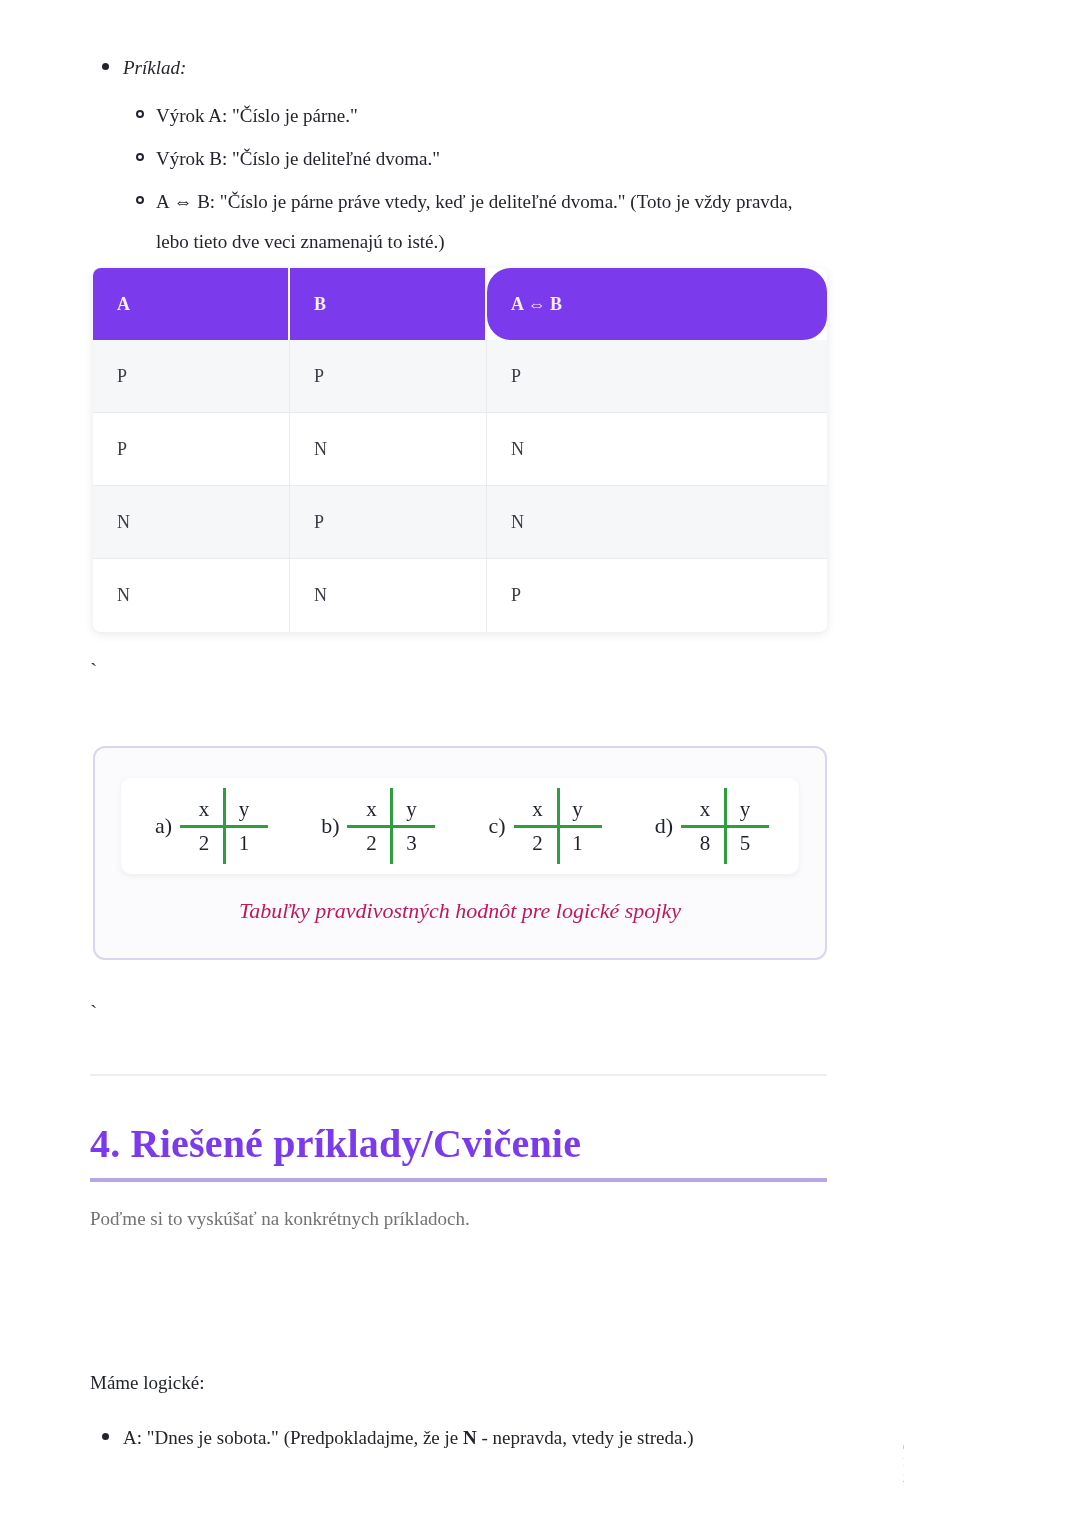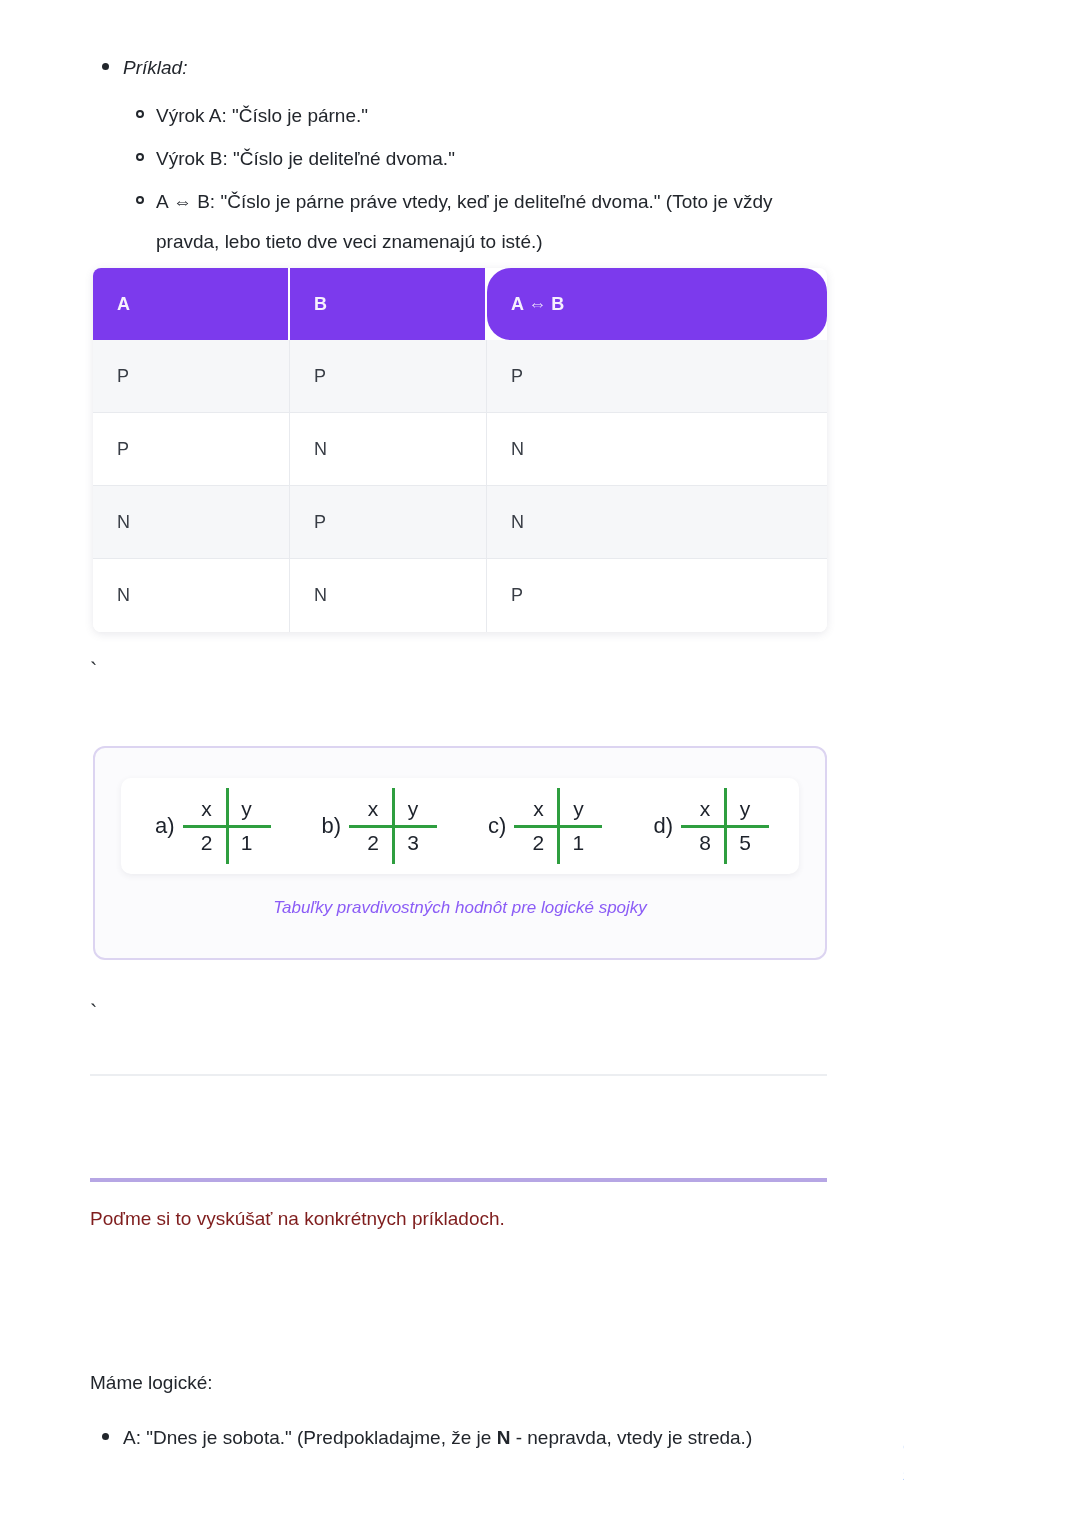--- a/index.html
+++ b/index.html
@@ -1,19 +1,19 @@
 <!DOCTYPE html>
 <html><head>
 <meta charset="utf-8">
 <style>
   * { margin:0; padding:0; box-sizing:border-box; }
   html,body { background:#ffffff; }
   .page {
     position:relative; width:904px; height:1528px; background:#ffffff;
-    font-family:Liberation Sans, sans-serif; color:#2b3036; overflow:hidden;
+    font-family:Liberation Serif, serif; color:#2b3036; overflow:hidden;
   }
 
   
   .example-block { position:absolute; left:90px; top:48px; width:720px; }
   .li-row { display:flex; align-items:flex-start; }
   .li-l1 { margin-bottom:8px; }
   .dot {
     width:7px; height:7px; border-radius:50%; background:#22262c;
     margin:15px 14px 0 12px; flex:0 0 auto;
   }
@@ -73,31 +73,31 @@
     position:relative; width:80px; height:60px;
     display:grid; grid-template-columns:1fr 1fr; grid-template-rows:1fr 1fr;
   }
   .h-line { position:absolute; top:calc(50% - 1px); left:-4px; right:-4px; height:3px; background:#2e9e3f; }
   .v-line { position:absolute; left:calc(50% - 1px); top:-8px; bottom:-8px; width:3px; background:#2e9e3f; }
   .cell { display:flex; align-items:center; justify-content:center; font-size:21px; color:#1d222b; }
   .cell.top { padding-bottom:4px; }
   .cell.bot { padding-top:4px; }
   .figure-caption {
     margin-top:24px; text-align:center; font-style:italic;
-    font-size:17px; color:#8b5cf6;
+    font-size:22px; color:#be185d;
   }
 
   
   .divider { position:absolute; left:90px; top:1074px; width:737px; height:2px; background:#eceef1; }
   .h1 {
     position:absolute; left:90px; top:1120px; width:740px;
     font-size:40px; font-weight:bold; color:#7c3aed; letter-spacing:0.2px;
   }
   .h1-underline { position:absolute; left:90px; top:1178px; width:737px; height:4px; background:#b6a6e4; }
-  .p-intro { position:absolute; left:90px; top:1208px; width:740px; font-size:19px; color:#7f1d1d; }
+  .p-intro { position:absolute; left:90px; top:1208px; width:740px; font-size:19px; color:#737373; }
   .h2 {
     position:absolute; left:90px; top:1264px; width:730px;
     font-size:29px; font-weight:bold; color:#8b7be0; line-height:40px;
   }
   .p-lead { position:absolute; left:90px; top:1372px; width:740px; font-size:19px; color:#22262c; }
   .bullet-a { position:absolute; left:90px; top:1422px; width:740px; }
   .bullet-a .li-text { line-height:32px; }
   .bullet-a .dot { margin-top:11px; }
   .b { font-weight:bold; }
 
@@ -222,20 +222,21 @@
         </div>
       </div>
 
     </div>
     <div class="figure-caption">Tabuľky pravdivostných hodnôt pre logické spojky</div>
   </div>
 
   <div class="tick tick-2">`</div>
 
   <div class="divider"></div>
+  <div class="h1">4. Riešené príklady/Cvičenie</div>
   <div class="h1-underline"></div>
   <div class="p-intro">Poďme si to vyskúšať na konkrétnych príkladoch.</div>
   <div class="p-lead">Máme logické:</div>
 
   <div class="bullet-a li-row">
     <span class="dot"></span>
     <span class="li-text"><span>A: "Dnes je sobota." (Predpokladajme, že je </span><span class="b">N</span><span> - nepravda, vtedy je streda.)</span></span>
   </div>
 
   <div class="right-panel"></div>

